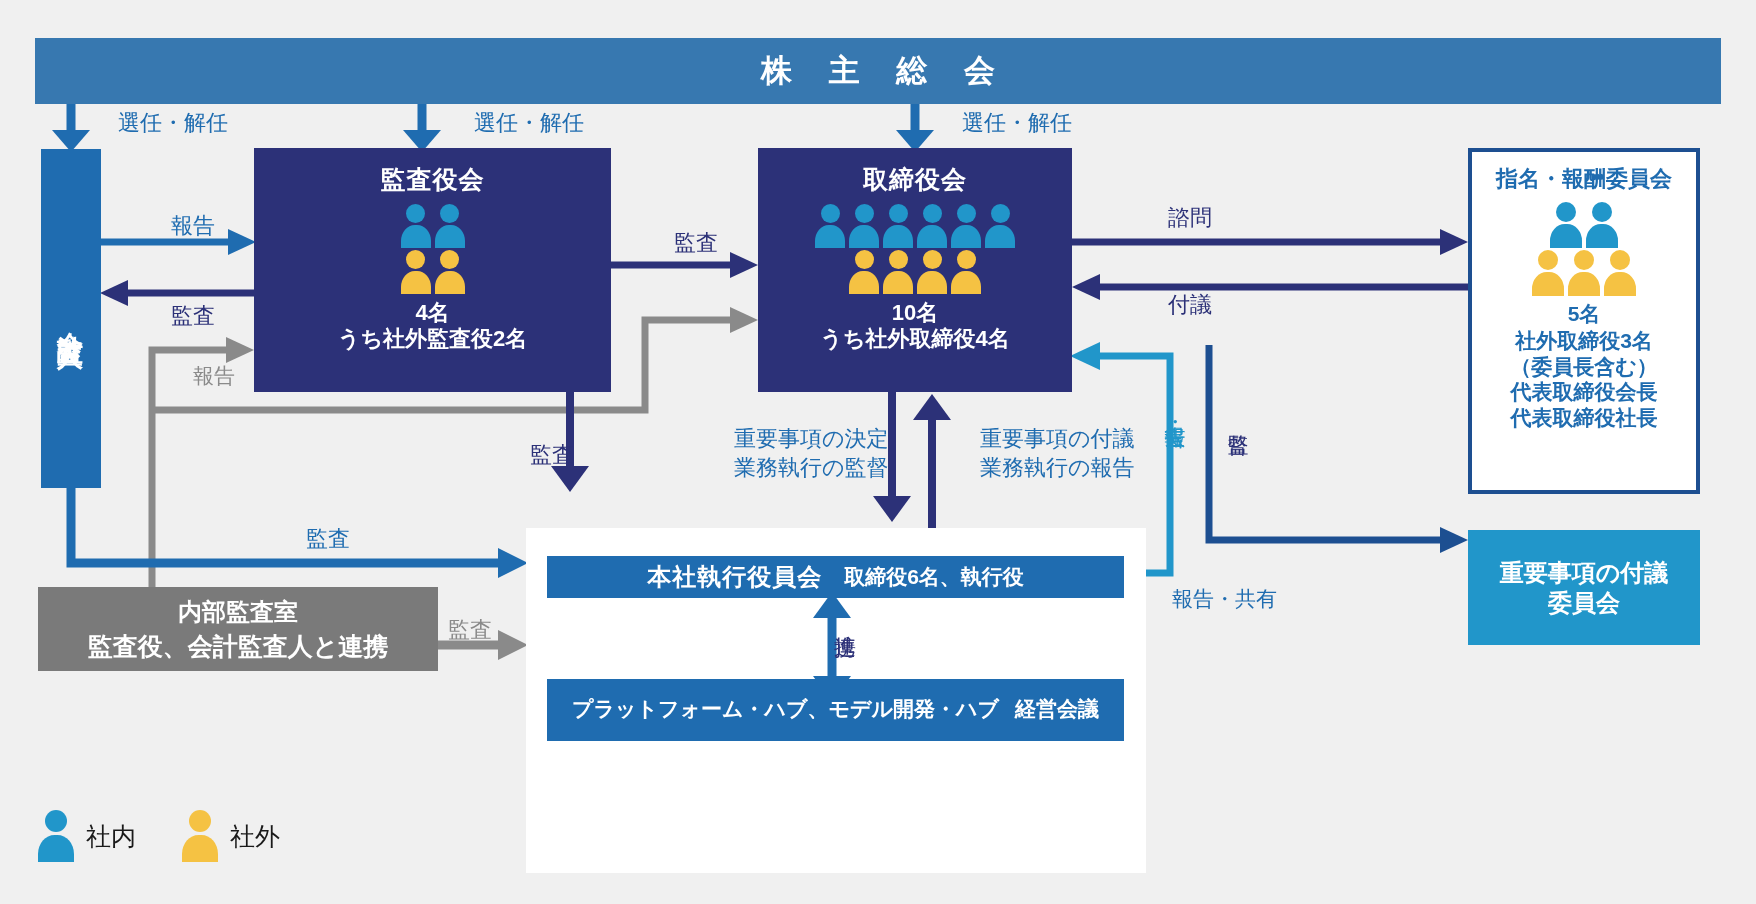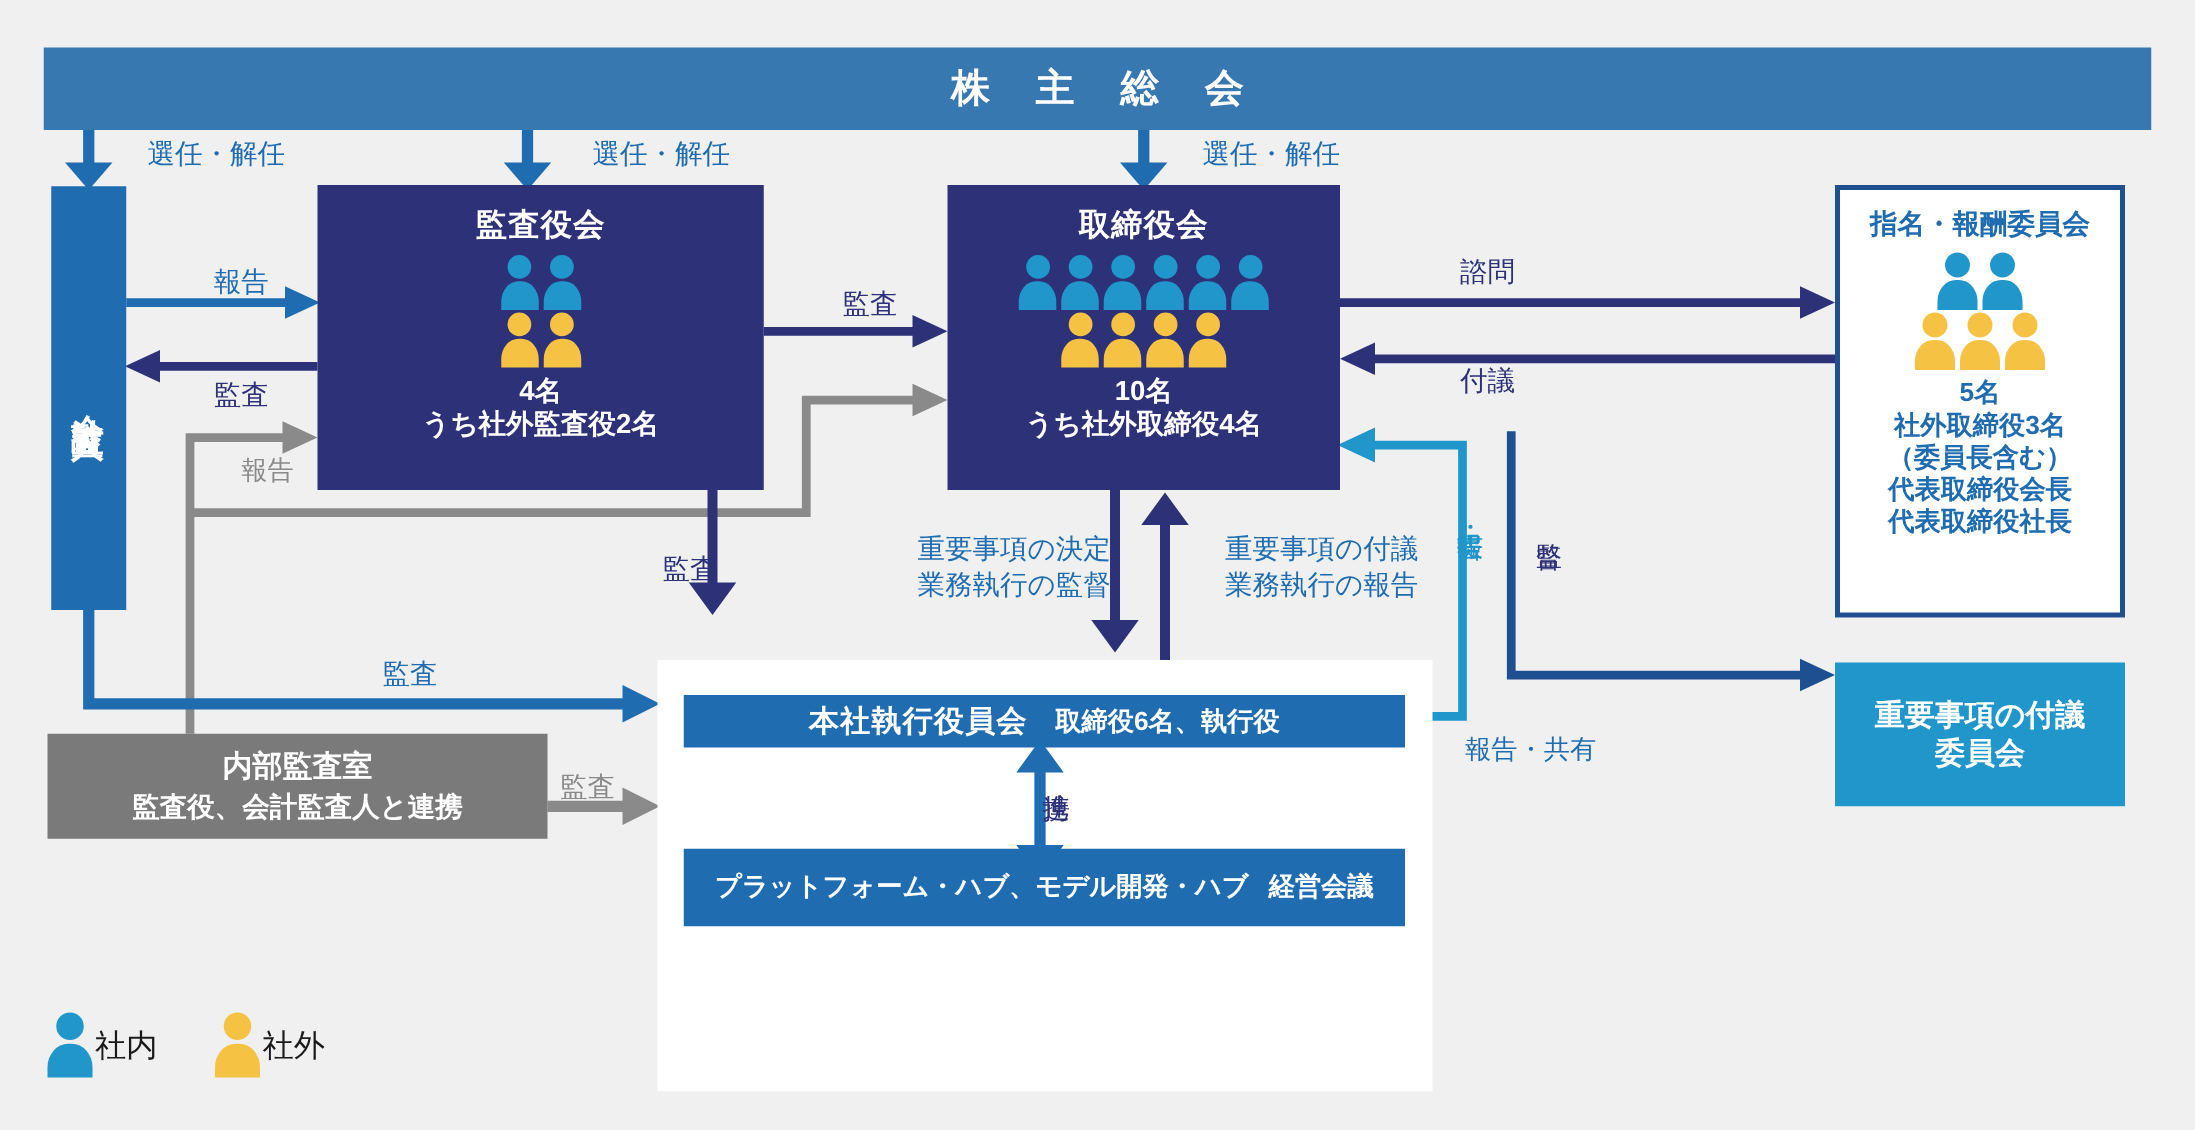--- a/index.html
+++ b/index.html
@@ -69,43 +69,43 @@
     font-size:24px;font-weight:bold;line-height:1.22;
   }
 
   
   .intaudit{
     left:38px;top:587px;width:400px;height:84px;
     background:#7a7a7a;color:#fff;text-align:center;
     display:flex;flex-direction:column;align-items:center;justify-content:center;
   }
   .intaudit .l1{font-size:24px;font-weight:bold;}
-  .intaudit .l2{font-size:22px;font-weight:bold;margin-top:2px;}
+  .intaudit .l2{font-size:25px;font-weight:bold;margin-top:2px;}
 
   
   .execpanel{
     left:526px;top:528px;width:620px;height:345px;background:#ffffff;
   }
   .execbar{
     left:547px;top:556px;width:577px;height:42px;background:#1f6cb0;color:#fff;
     display:flex;align-items:center;justify-content:center;
     font-size:24px;font-weight:bold;
   }
   .execbar .lead{letter-spacing:1px;}
   .execbar .tail{font-size:21px;margin-left:22px;font-weight:bold;}
   .hubbar{
     left:547px;top:679px;width:577px;height:62px;background:#1f6cb0;color:#fff;
     display:flex;flex-direction:column;align-items:center;justify-content:center;
     font-size:21px;font-weight:bold;line-height:1.22;text-align:center;
   }
-  .hubbar .r2 .mtg{margin-left:16px;}
+  .hubbar .r2 .mtg{margin-left:16px;font-family:Liberation Mono, monospace;}
 
   
   .legend{left:38px;top:810px;display:flex;align-items:center;gap:46px;}
-  .lgitem{display:flex;align-items:center;gap:2px;}
+  .lgitem{display:flex;align-items:center;gap:12px;}
   .lgitem span{font-size:25px;color:#1a1a1a;}
 
   
   .lbl{position:absolute;font-size:22px;color:#2c3178;white-space:nowrap;margin-left:28px;}
   .lbl.blue{color:#1f6cb0;}
   .lbl.navy{color:#2c3178;}
   .lbl.gray{color:#8a8a8a;}
   .lbl.cyan{color:#2196ca;}
   .lbl.vert{writing-mode:vertical-rl;text-orientation:mixed;}
   .lbl.ctr{text-align:left;}

